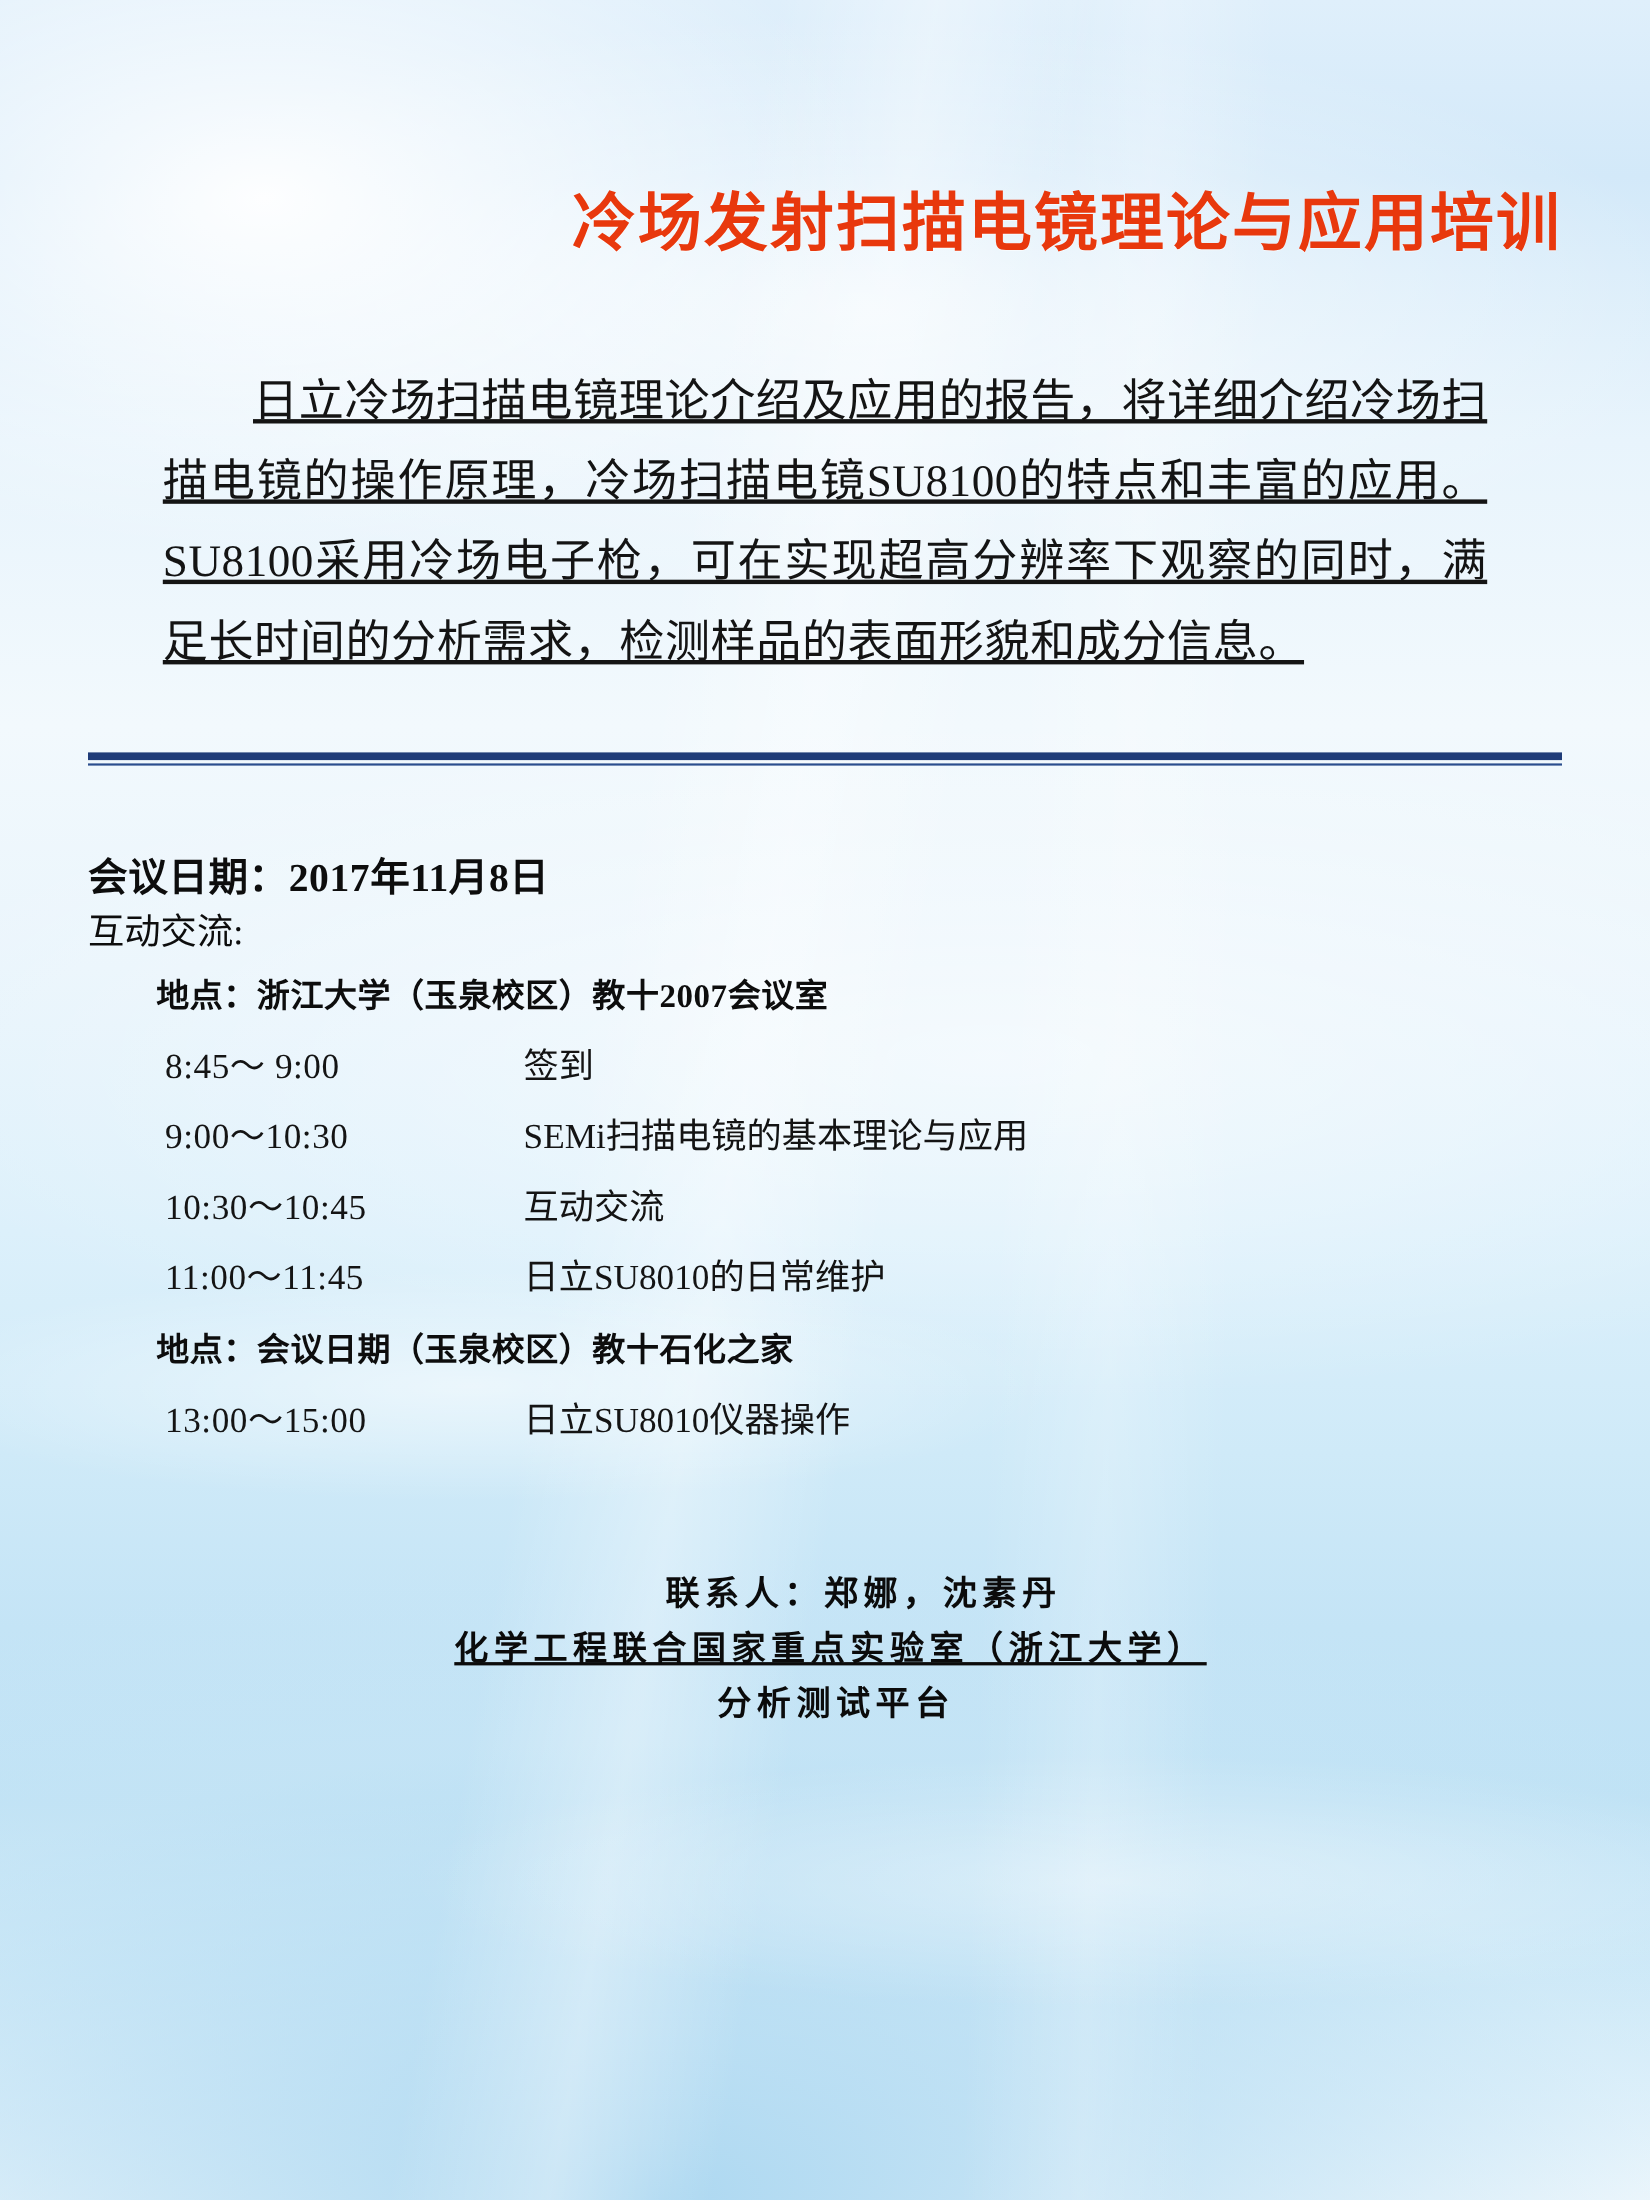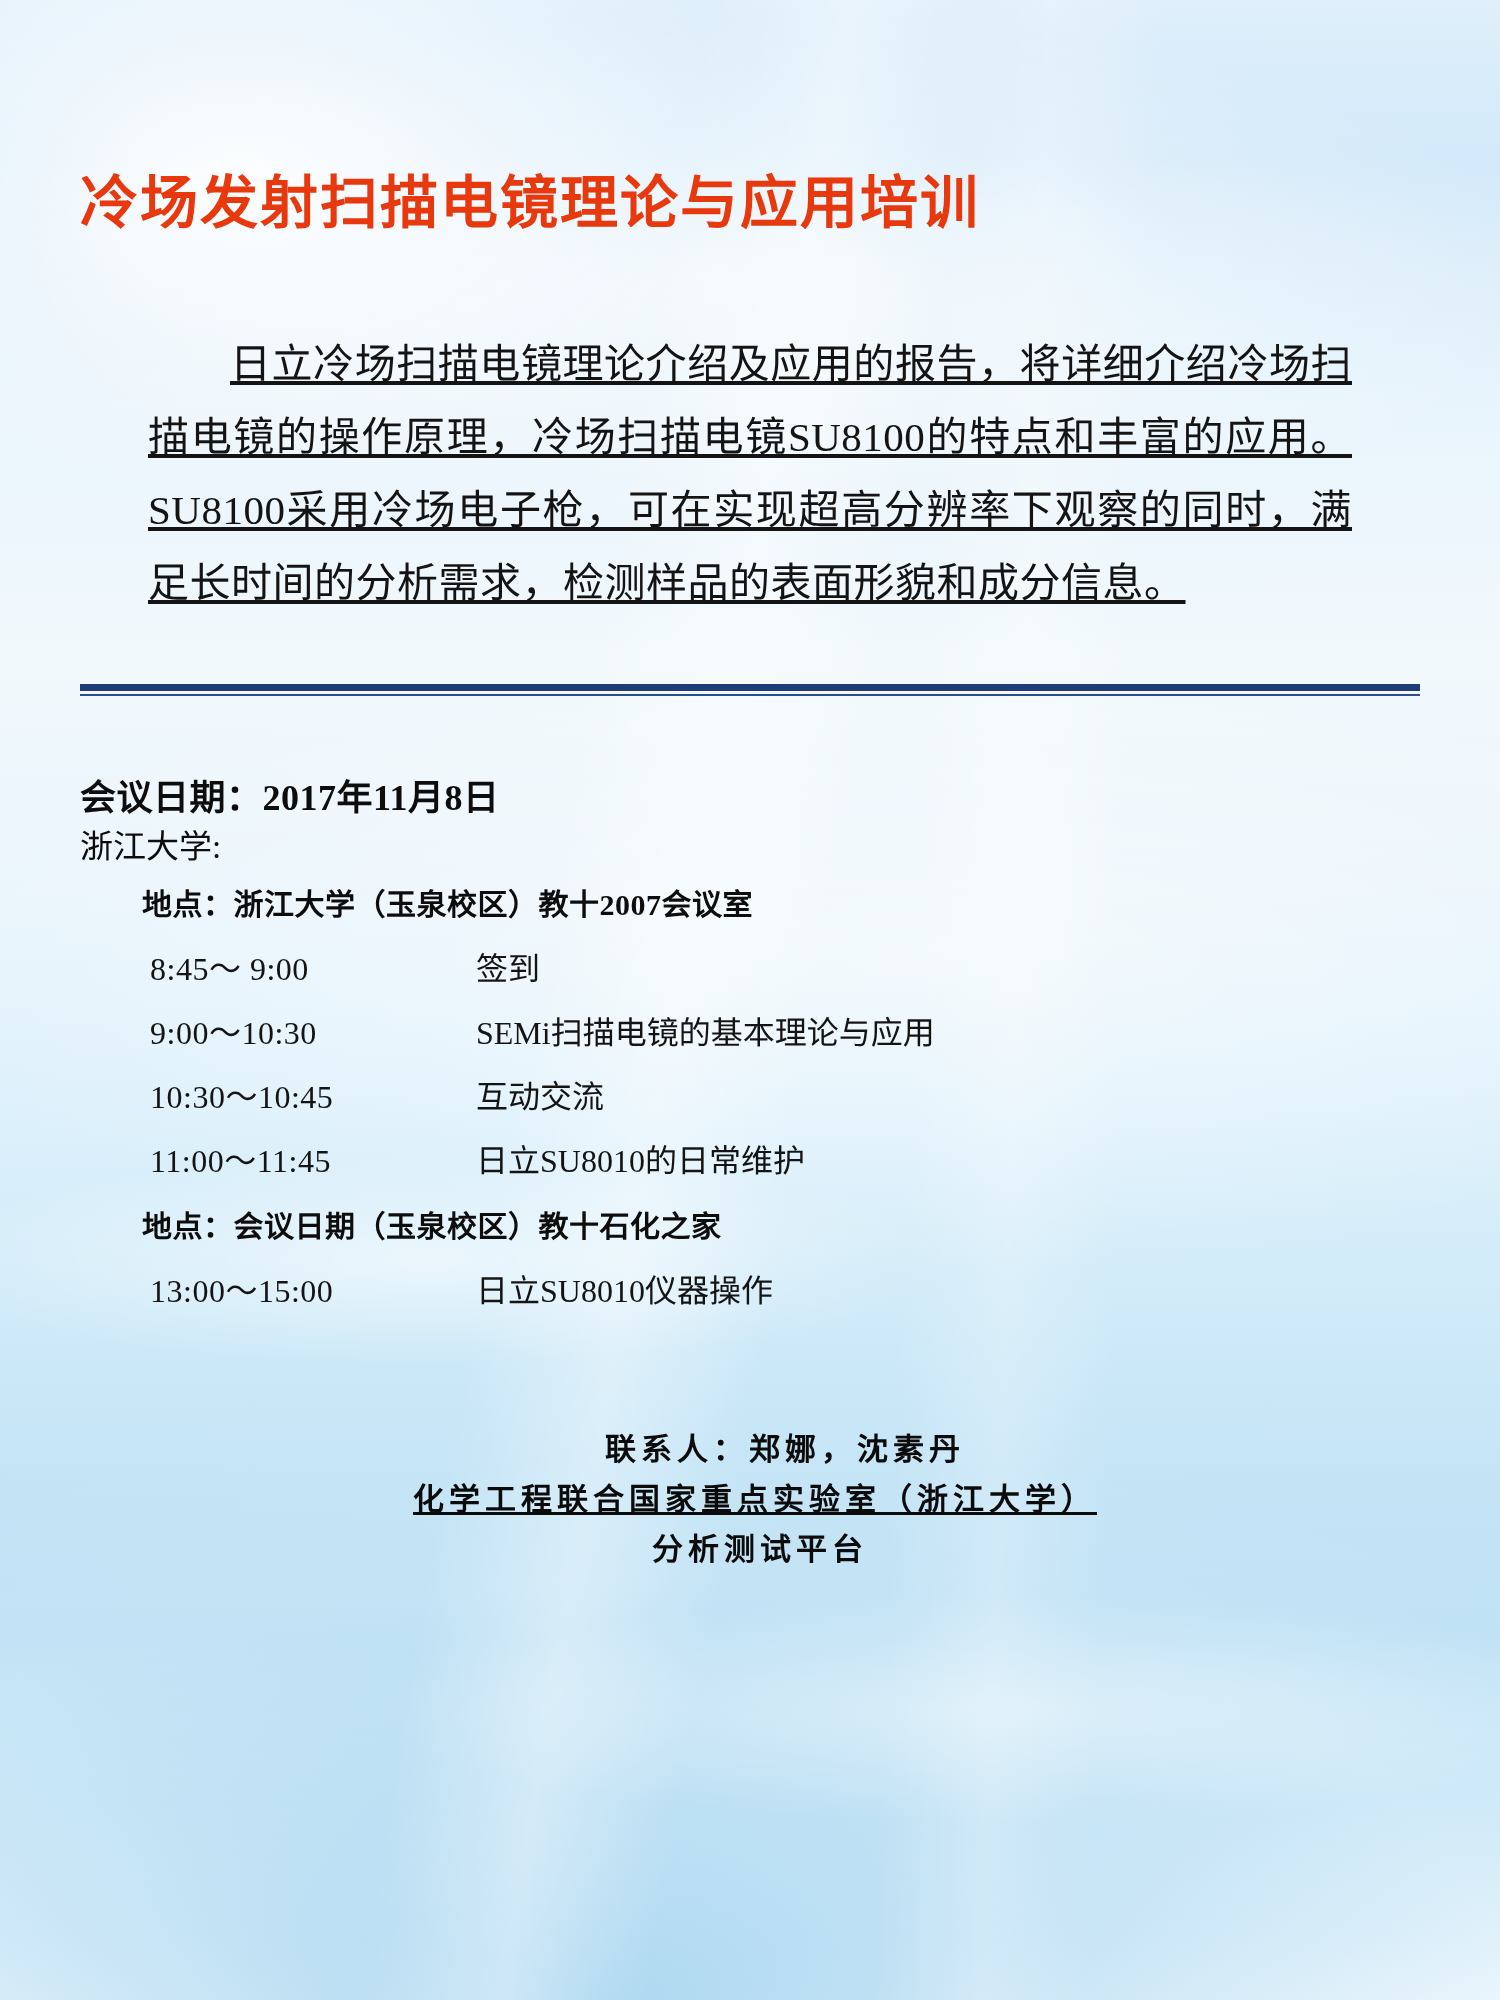--- a/index.html
+++ b/index.html
@@ -73,21 +73,21 @@
 
   .content {
     position: relative;
     z-index: 3;
     padding: 0 80px;
   }
 
   
   .title {
     margin-top: 172px;
-    text-align: left;
+    text-align: right;
     color: #e8380d;
     font-family: "DejaVu Sans", sans-serif;
     font-weight: bold;
     font-size: 58px;
     letter-spacing: 2px;
     line-height: 1.1;
     text-shadow: 0 1px 0 rgba(255,255,255,0.5);
   }
 
   
@@ -196,21 +196,21 @@
       <div class="divider"></div>
       <div class="divider-thin"></div>
     </div>
 
     <div class="info">
 
       <div class="info-row-date">
         <span>会议日期：</span><span>2017年11月8日</span>
       </div>
 
-      <div class="info-row-agenda">浙江大学:</div>
+      <div class="info-row-agenda">互动交流:</div>
 
       <div class="venue">
         <span>地点：</span><span>浙江大学（玉泉校区）教十2007会议室</span>
       </div>
       <table class="sched-table">
         <tbody>
           <tr>
             <td class="sched-time">8:45～ 9:00</td>
             <td class="sched-topic">签到</td>
           </tr>

